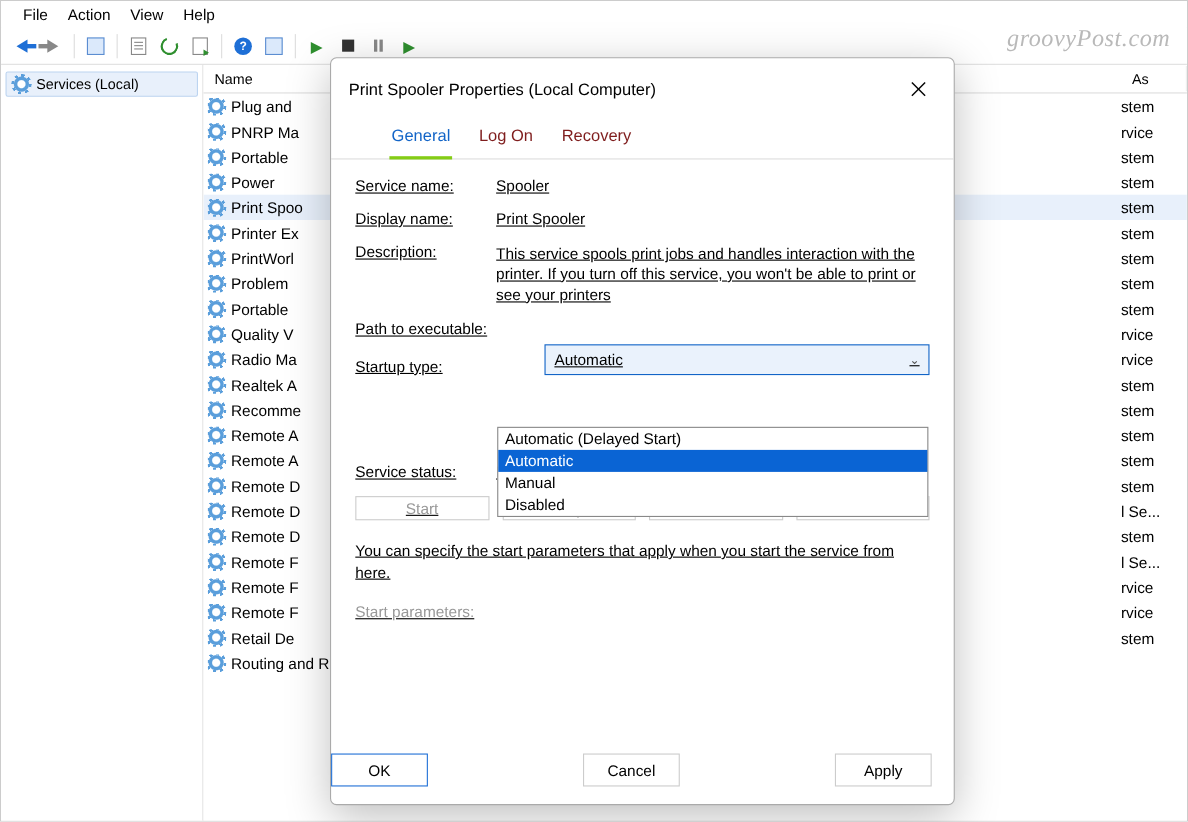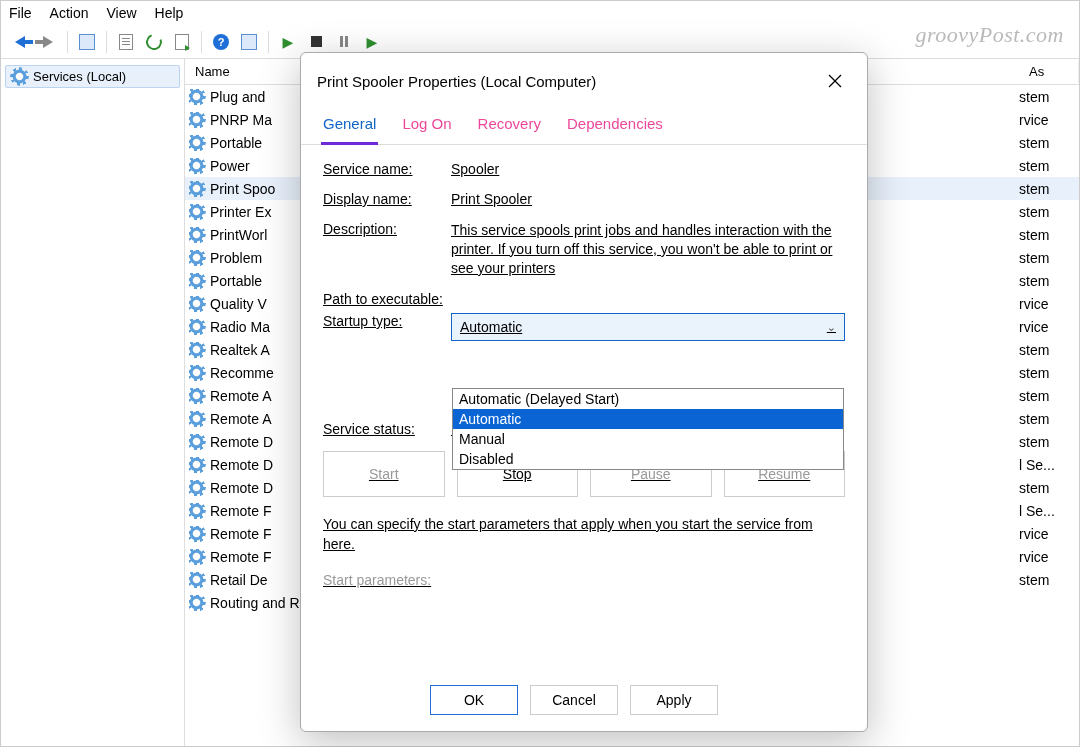--- a/index.html
+++ b/index.html
@@ -2,21 +2,21 @@
 <html><head>
   <meta charset="utf-8">
   <style>
     * { box-sizing: border-box; margin: 0; padding: 0; }
     body { font-family: "Segoe UI", Tahoma, sans-serif; font-size: 13px; background: #f0f0f0; width: 1080px; height: 747px; overflow: hidden; position: relative; color: #000; }
     
     
     .main-window { position: absolute; top: 0; left: 0; right: 0; bottom: 0; background: #fff; border: 1px solid #ccc; }
     
     
-    .menu-bar { display: flex; padding: 4px 8px; background: #fff; gap: 18px; font-size: 14px; }
+    .menu-bar { display: flex; padding: 4px 20px; background: #fff; gap: 18px; font-size: 14px; }
     .menu-item { cursor: default; }
     
     
     .toolbar { display: flex; align-items: center; padding: 2px 6px; background: #fff; border-bottom: 1px solid #ddd; gap: 2px; height: 34px; }
     .tb-btn { width: 26px; height: 26px; display: inline-flex; align-items: center; justify-content: center; border: 1px solid transparent; }
     .tb-sep { width: 1px; height: 22px; background: #ddd; margin: 0 4px; }
     .arrow-left { width:0;height:0;border-top:6px solid transparent;border-bottom:6px solid transparent;border-right:10px solid #1e6fd6; position:relative;}
     .arrow-left::after{content:"";position:absolute;left:9px;top:-2px;width:9px;height:4px;background:#1e6fd6;}
     .arrow-right { width:0;height:0;border-top:6px solid transparent;border-bottom:6px solid transparent;border-left:10px solid #888; position:relative;}
     .arrow-right::after{content:"";position:absolute;right:9px;top:-2px;width:9px;height:4px;background:#888;}
@@ -53,45 +53,45 @@
     .svc-col { width:110px; overflow:hidden; white-space:nowrap;}
     .svc-col.desc{width:90px;}
     
     
     .dialog { position:absolute; top:52px; left:300px; width:568px; height:680px; background:#fff; border:1px solid #aaa; box-shadow: 0 10px 40px rgba(0,0,0,.25); border-radius:6px; display:flex; flex-direction:column;}
     .dialog-titlebar { display:flex; align-items:center; justify-content:space-between; padding:12px 16px 8px 16px;}
     .dialog-title { font-size:15px;}
     .close-btn { font-size:18px; width:32px; height:32px; display:inline-flex;align-items:center;justify-content:center; cursor:default;}
     
     .tabs { display:flex; gap:22px; padding: 4px 20px 0 20px; border-bottom:1px solid #ddd; font-size:15px;}
-    .tab { padding: 6px 2px 10px 2px; cursor:default; color:#ec4899;}
-    .tab.active { color:#1264c7; border-bottom:3px solid #6d28d9; margin-bottom:-1px;}
+    .tab { padding: 6px 2px 10px 2px; cursor:default; color:#7f1d1d;}
+    .tab.active { color:#1264c7; border-bottom:3px solid #84cc16; margin-bottom:-1px;margin-left:33px;}
     
     .dialog-body { flex:1; padding: 16px 22px; font-size:14px; position:relative;text-decoration:underline;}
     .field-row { display:flex; margin-bottom:14px; align-items:flex-start;}
     .field-label { width:128px; flex-shrink:0;}
     .field-value { flex:1;}
     .desc-value { max-height:56px; overflow:hidden; line-height:1.35;}
     
     .select-box { width:100%; height:28px; border:1px solid #1264c7; background:#eaf2fc; padding: 3px 8px; display:flex; align-items:center; justify-content:space-between; font-size:14px;}
     .chev { font-size:11px; color:#555;}
     .dropdown { position:absolute; left:151px; top:243px; width:392px; background:#fff; border:1px solid #888; z-index:10;}
     .dd-opt { padding:2px 6px; font-size:14px; cursor:default;}
     .dd-opt.sel { background:#0a64d4; color:#fff;}
     
     .cursor { position:absolute; left:378px; top:303px; pointer-events:none;}
     
     .btn-row { display:flex; gap:12px; margin-top:10px;}
-    .btn { flex:1; height:46px; border:1px solid #ccc; background:#fff; font-size:14px; display:inline-flex;align-items:center;justify-content:center; cursor:default;}
+    .btn { flex:1; height:22px; border:1px solid #ccc; background:#fff; font-size:14px; display:inline-flex;align-items:center;justify-content:center; cursor:default;}
     .btn.disabled { color:#999;}
     
     .hint-text { font-size:14px; line-height:1.4; margin-top:18px;}
     .param-label { color:#999; margin-top:18px;}
     
-    .dialog-footer { display:flex; justify-content:center; gap:12px; padding:12px 20px 16px 0;}
+    .dialog-footer { display:flex; justify-content:space-between; gap:12px; padding:12px 20px 16px 0;}
     .dlg-btn { width:88px; height:30px; border:1px solid #ccc; background:#fff; font-size:14px; display:inline-flex;align-items:center;justify-content:center; cursor:default;}
     .dlg-btn.primary { border-color:#1e6fd6;}
     
     .watermark { position:absolute; top:22px; right:16px; font-family: Georgia, serif; font-style:italic; font-size:22px; color:#b9b9b9; letter-spacing:.5px;}
   </style>
 </head>
 <body>
 
 <div class="main-window">
   <div class="menu-bar">
@@ -361,38 +361,37 @@
       <svg width="14" height="14" viewBox="0 0 14 14">
           <line x1="1" y1="1" x2="13" y2="13" stroke="currentColor" stroke-width="1.3"></line>
           <line x1="13" y1="1" x2="1" y2="13" stroke="currentColor" stroke-width="1.3"></line>
         </svg>
     </span>
   </div>
   <div class="tabs">
     <div class="tab active">General</div>
     <div class="tab">Log On</div>
     <div class="tab">Recovery</div>
-    <div class="tab">Dependencies</div>
   </div>
   <div class="dialog-body">
     <div class="field-row">
       <div class="field-label">Service name:</div>
       <div class="field-value">Spooler</div>
     </div>
     <div class="field-row">
       <div class="field-label">Display name:</div>
       <div class="field-value">Print Spooler</div>
     </div>
     <div class="field-row">
       <div class="field-label">Description:</div>
       <div class="field-value desc-value">This service spools print jobs and handles interaction with the printer.  If you turn off this service, you won't be able to print or see your printers</div>
     </div>
     <div style="margin-bottom:6px;">Path to executable:</div>
 
-    <div class="field-row" style="align-items:flex-start;">
+    <div class="field-row" style="align-items:flex-end;gap:44px;">
       <div class="field-label">Startup type:</div>
       <div class="select-box">
         <span>Automatic</span>
         <span class="chev">⌄</span>
       </div>
     </div>
 
     <div class="dropdown">
       <div class="dd-opt">Automatic (Delayed Start)</div>
       <div class="dd-opt sel">Automatic</div>

